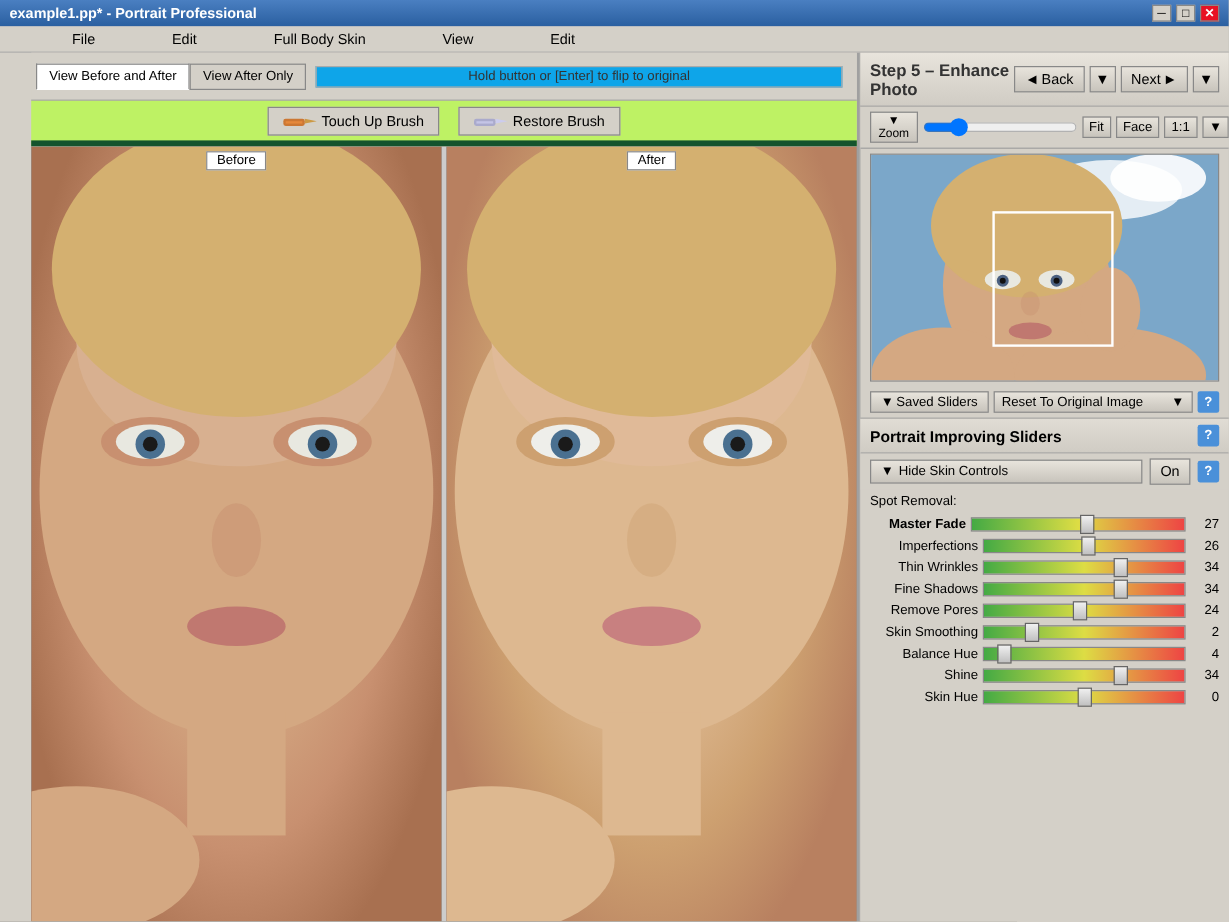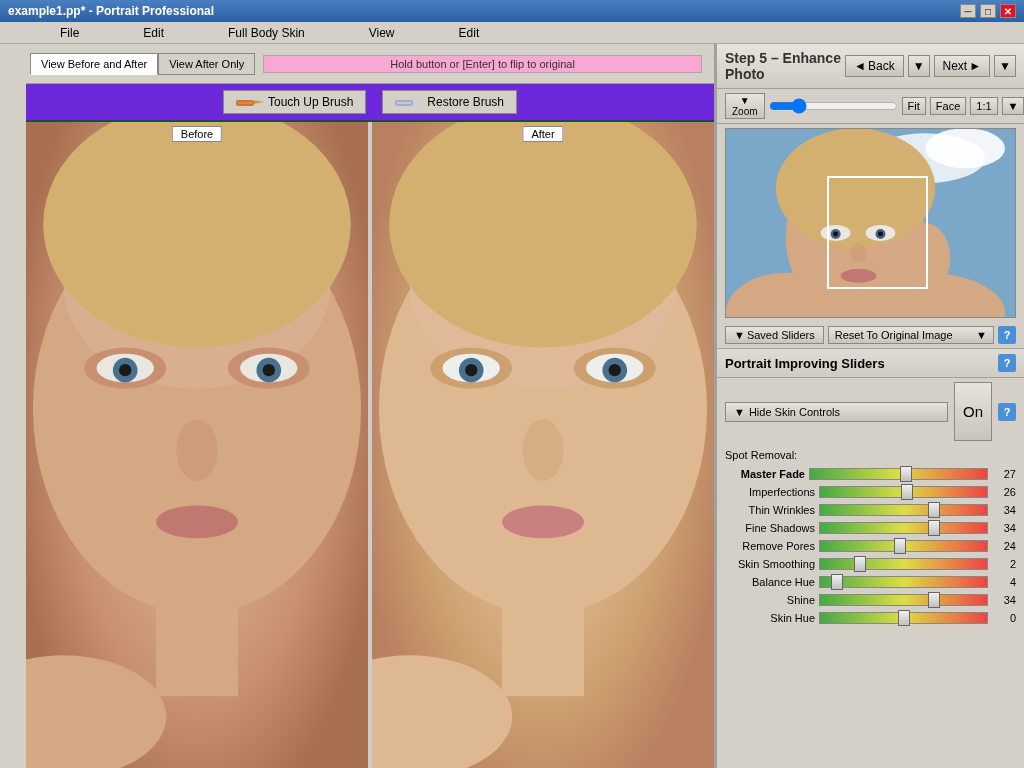--- a/index.html
+++ b/index.html
@@ -81,34 +81,34 @@
     .view-btn.active {
       background: white;
       border-bottom: 1px solid white;
     }
     #flip-msg {
       flex: 1;
       text-align: center;
       font-size: 11px;
       color: #333;
       border: 1px solid #aaa;
-      background: #f9a8d4;
+      background: #0ea5e9;
       padding: 2px 5px;
       margin: 0 8px;
     }
 
     
     #brush-toolbar {
       height: 38px;
-      background: #6d28d9;
+      background: #bef264;
       display: flex;
       align-items: center;
       justify-content: center;
       gap: 16px;
-      border-bottom: 2px solid #14532d;
+      border-bottom: 5px solid #14532d;
     }
     .brush-btn {
       display: flex;
       align-items: center;
       gap: 4px;
       padding: 3px 12px;
       background: #d4d0c8;
       border: 1px solid #888;
       cursor: pointer;
       font-size: 12px;
@@ -303,25 +303,25 @@
       flex: 1;
       padding: 3px 8px;
       background: linear-gradient(to bottom, #e8e4dc, #c8c4bc);
       border: 1px solid #888;
       cursor: pointer;
       font-size: 11px;
       text-align: left;
       display: flex; align-items: center; gap: 4px;
     }
     .on-btn {
-      padding: 20px 8px;
+      padding: 3px 8px;
       background: linear-gradient(to bottom, #e8e4dc, #c8c4bc);
       border: 1px solid #888;
       cursor: pointer;
-      font-size: 15px;
+      font-size: 12px;
     }
 
     #spot-removal-row {
       padding: 4px 8px;
       display: flex;
       align-items: flex-start;
       gap: 15px;
     }
     .spot-label { font-size: 11px; min-width: 80px; }
     .spot-select {

